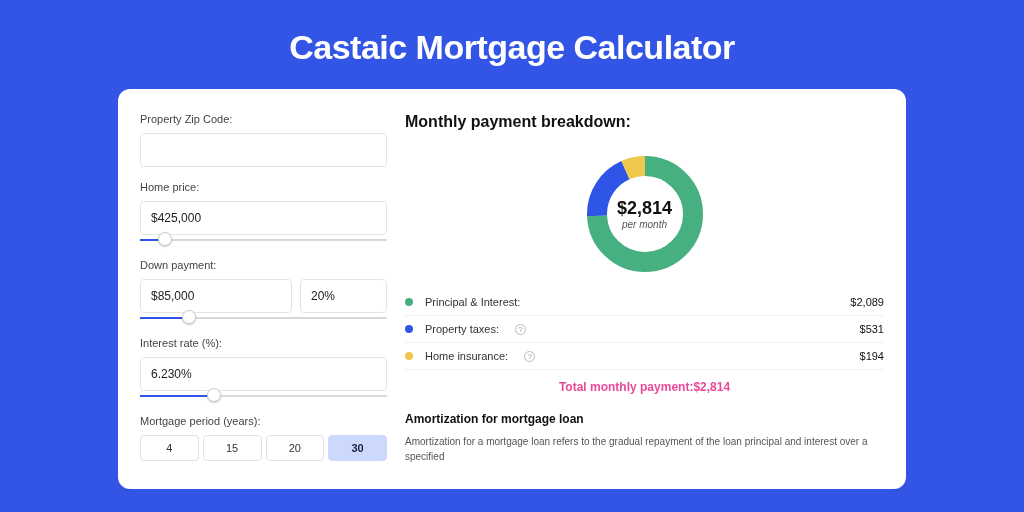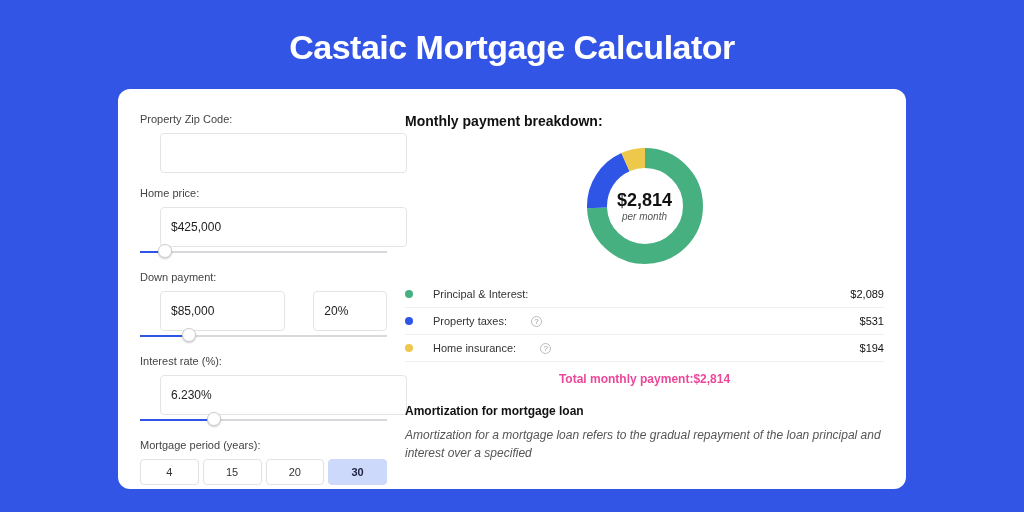--- a/index.html
+++ b/index.html
@@ -37,28 +37,27 @@
     padding-left: 18px;
   }
   .field-label {
     font-size: 11px;
     color: #444;
     margin-bottom: 8px;
     display: block;
   }
   .field-input {
     width: 100%;
-    height: 40px;
+    height: 34px;
     border: 1px solid #e4e4e7;
     border-radius: 4px;
     padding: 0 10px;
     font-size: 12px;
     color: #222;
     background: #fff;
-    margin-left: 20px;
   }
   .field-group { margin-bottom: 14px; }
   .slider-wrap { position: relative; height: 8px; margin-top: 2px; }
   .slider-track {
     position: absolute; top: 2px; left: 0; right:0; height:2px; background:#d8d8dd;
   }
   .slider-fill {
     position:absolute; top:2px; left:0; height:2px; background:#2e55e6;
   }
   .slider-thumb {
@@ -78,51 +77,51 @@
   .period-btn.active { background:#cdd9fb; border-color:#cdd9fb; color:#224; font-weight:600; }
   .toggle-row { display:flex; align-items:center; gap:8px; margin-top:12px;}
   .toggle {
     width:28px; height:16px; border-radius:10px; background:#e3e3e7; position:relative;
   }
   .toggle-knob {
     width:12px; height:12px; border-radius:50%; background:#fff;
     position:absolute; top:2px; left:2px; box-shadow:0 1px 1px rgba(0,0,0,0.2);
   }
   .toggle-label { font-size:11px; color:#333; }
-  .section-title { font-size:14px; font-weight:700; color:#111; margin-bottom:10px;}
+  .section-title { font-size:16px; font-weight:700; color:#111; margin-bottom:16px;}
   .donut-area { display:flex; justify-content:center; padding:6px 0 14px 0; }
   .donut-wrap { position:relative; width:122px; height:122px; }
   .donut-center {
     position:absolute; left:0; top:0; right:0; bottom:0;
     display:flex; flex-direction:column; align-items:center; justify-content:center;
   }
   .donut-amount { font-size:18px; font-weight:700; color:#111; }
   .donut-sub { font-size:10px; color:#555;font-style:italic; }
   .legend-row {
     display:flex; align-items:center; justify-content:space-between;
     padding:7px 0; border-bottom:1px solid #f0f0f3; font-size:11px; color:#333;
   }
   .legend-row:last-of-type { border-bottom:1px solid #e3e3e7; }
-  .legend-left { display:flex; align-items:center; gap:20px;}
+  .legend-left { display:flex; align-items:center; gap:12px;}
   .dot { width:8px; height:8px; border-radius:50%; }
   .dot.green{background:#46b081;}
   .dot.blue{background:#2e55e6;}
   .dot.yellow{background:#edc84a;}
   .info-icon {
     width:11px; height:11px; border-radius:50%; border:1px solid #bbb;
     display:inline-flex; align-items:center; justify-content:center;
     font-size:8px; color:#999; margin-left:4px;
   }
   .legend-val { font-size:11px; color:#111;}
   .total-row {
     display:flex; justify-content:center; padding:10px 0 14px 0;
     font-size:12px; font-weight:700; color:#ec4899;
   }
   .amort-title { font-size:12px; font-weight:700; color:#111; margin-bottom:8px; margin-top:4px;}
-  .amort-text { font-size:12px; color:#555; line-height:1.5;font-style:italic;}
+  .amort-text { font-size:10px; color:#555; line-height:1.5;}
 </style>
 </head>
 <body>
 
 <div class="page-title">Castaic Mortgage Calculator</div>
 
 <div class="card">
 
   <div class="left">
 

